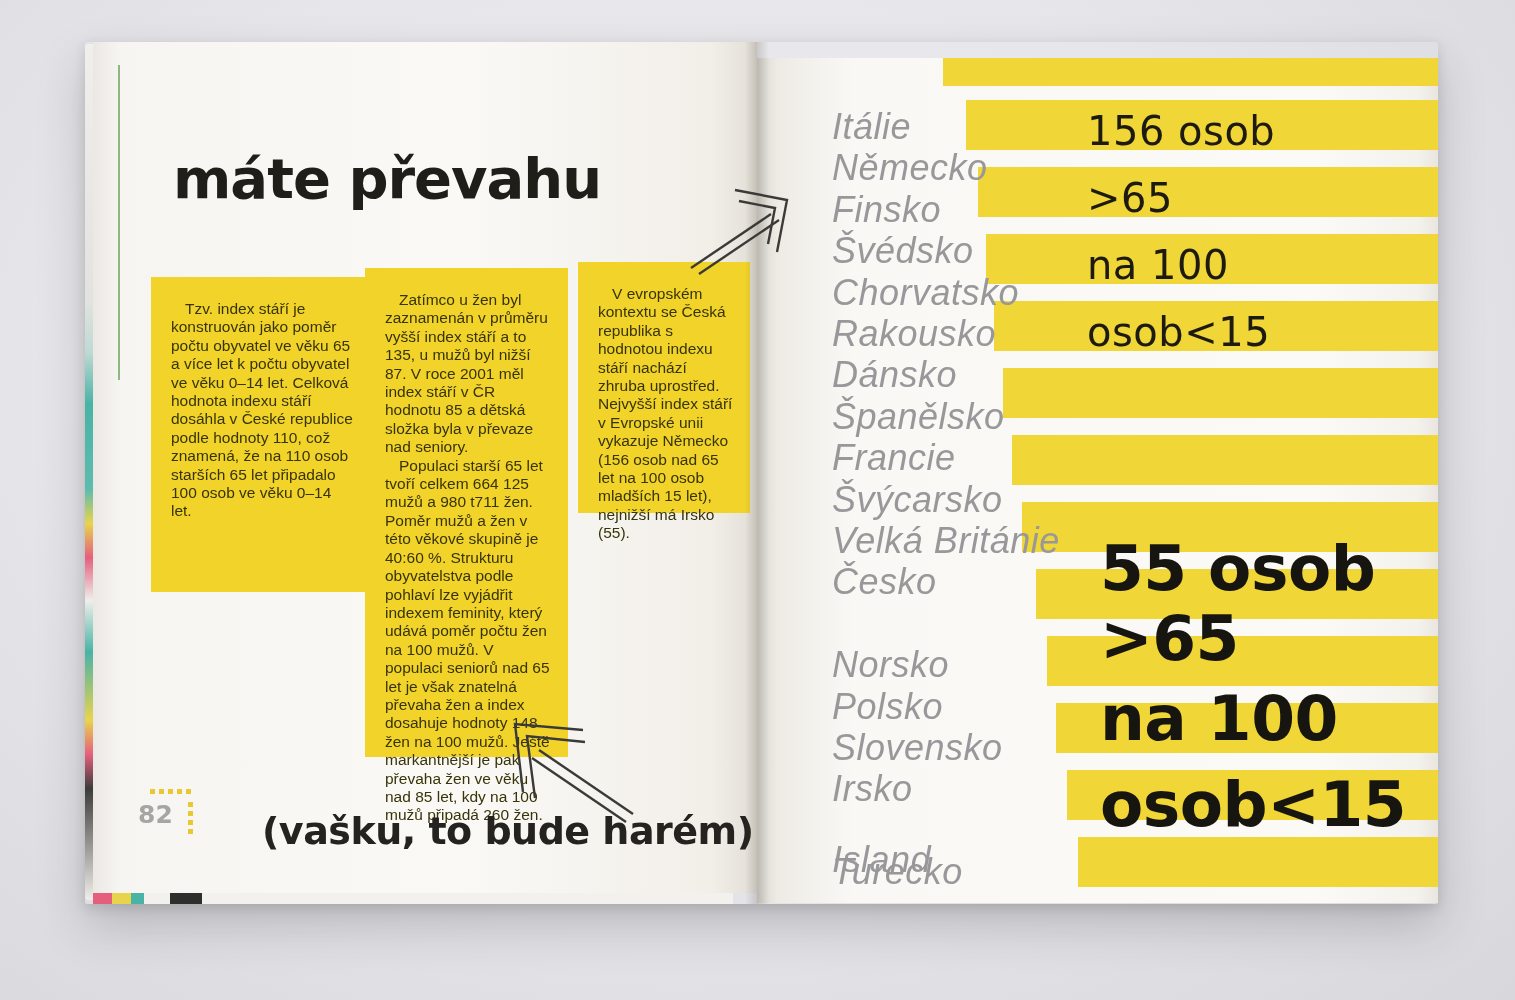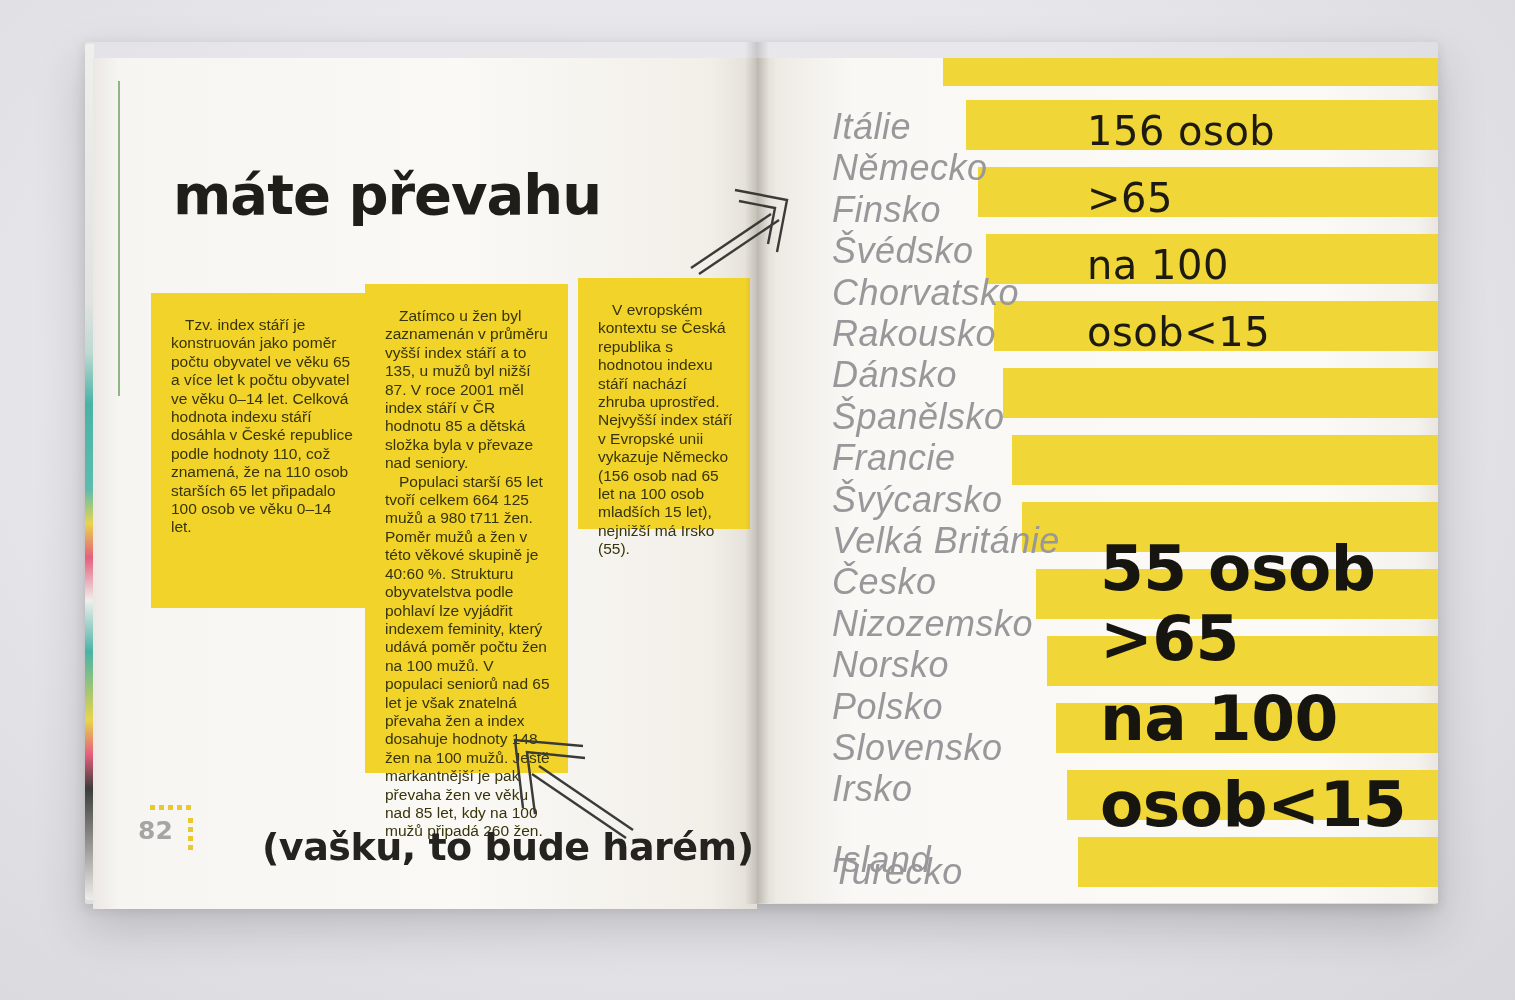--- a/index.html
+++ b/index.html
@@ -19,21 +19,21 @@
     background:linear-gradient(180deg,#eff0ec 0%,#e2e3e0 30%,#bfd9d3 36%,#49b3a6 42%,#5cbcae 52%,
       #e8d44c 56%,#e55f7d 60%,#efeeea 65%,#49b3a6 71%,#e8d44c 79%,#e55f7d 83%,#3c3c3a 87%,#efeeea 100%);
     border-radius:3px 0 0 3px;
   }
   .edge-bottom{
     position:absolute;left:8px;top:851px;width:640px;height:11px;
     background:linear-gradient(90deg,#e55f7d 0%,#e55f7d 3%,#e8d44c 3%,#e8d44c 6%,#49b3a6 6%,#49b3a6 8%,
       #f2f1ee 8%,#f2f1ee 12%,#2e2e2c 12%,#2e2e2c 17%,#f2f1ee 17%,#f2f1ee 100%);
   }
   .page-left{
-    position:absolute;left:8px;top:16px;width:664px;height:851px;
+    position:absolute;left:8px;top:0;width:664px;height:851px;
     background:linear-gradient(90deg,#ebe8e4 0%,#f6f5f2 4%,#faf9f6 55%,#f2efe9 93%,#e2ded6 100%);
   }
   .page-right{
     position:absolute;left:672px;top:16px;width:681px;height:845px;
     background:linear-gradient(90deg,#d8d4cd 0%,#eeebe5 3%,#f9f8f5 14%,#fbfaf7 82%,#f4f2ed 97%,#e9e6e0 100%);
   }
   .gutter{
     position:absolute;left:660px;top:0;width:24px;height:862px;
     background:linear-gradient(90deg,rgba(60,55,45,0) 0%,rgba(60,55,45,.18) 50%,rgba(60,55,45,0) 100%);
     pointer-events:none;
@@ -157,21 +157,20 @@
     <div class="country" style="top:130px;">Finsko</div>
     <div class="country" style="top:171px;">Švédsko</div>
     <div class="country" style="top:213px;">Chorvatsko</div>
     <div class="country" style="top:254px;">Rakousko</div>
     <div class="country" style="top:295px;">Dánsko</div>
     <div class="country" style="top:337px;">Španělsko</div>
     <div class="country" style="top:378px;">Francie</div>
     <div class="country" style="top:420px;">Švýcarsko</div>
     <div class="country" style="top:461px;">Velká Británie</div>
     <div class="country" style="top:502px;">Česko</div>
-    <div class="country" style="top:544px;">Nizozemsko</div>
     <div class="country" style="top:585px;">Norsko</div>
     <div class="country" style="top:627px;">Polsko</div>
     <div class="country" style="top:668px;">Slovensko</div>
     <div class="country" style="top:709px;">Irsko</div>
     <div class="country" style="top:751px;margin-top:29px;">Island</div>
     <div class="country" style="top:792px;">Turecko</div>
 
     <div class="ann-top">
       <div>156 osob</div>
       <div>&gt;65</div>

